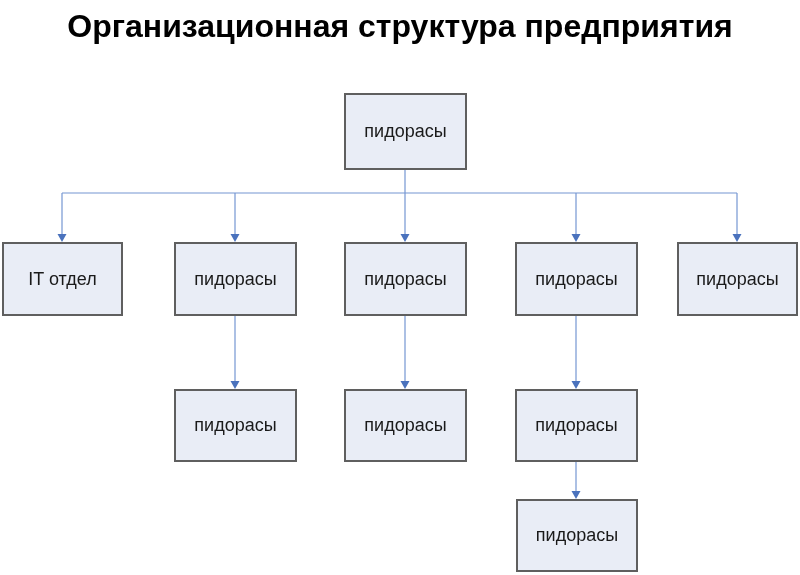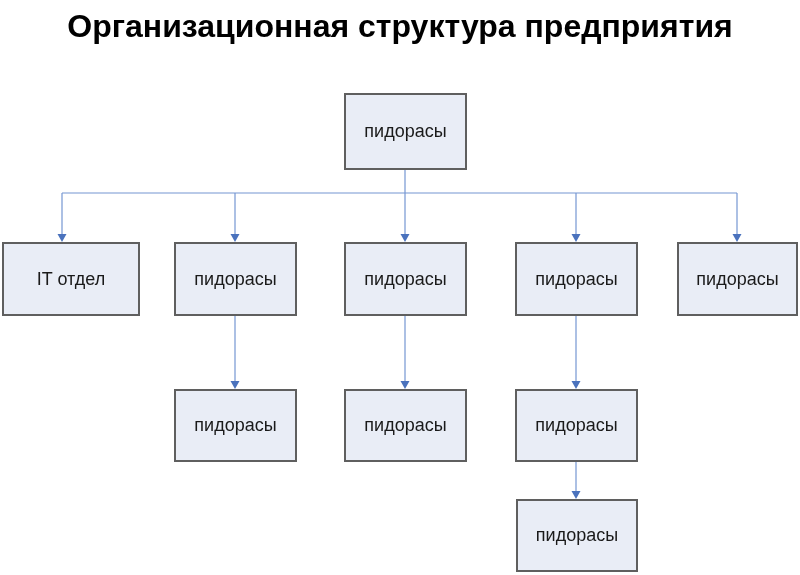--- a/index.html
+++ b/index.html
@@ -49,21 +49,21 @@
     border: 2px solid var(--box-border, #5f5f5f);
     display: flex;
     align-items: center;
     justify-content: center;
     text-align: center;
     font-size: 18px;
     color: var(--text, #1a1a1a);
   }
   
   #n-root { left: 344px; top: 93px;  width: 123px; height: 77px; }
-  #n-d1   { left: 2px;   top: 242px; width: 138px; height: 74px; }
+  #n-d1   { left: 2px;   top: 242px; width: 121px; height: 74px; }
   #n-d2   { left: 174px; top: 242px; width: 123px; height: 74px; }
   #n-d3   { left: 344px; top: 242px; width: 123px; height: 74px; }
   #n-d4   { left: 515px; top: 242px; width: 123px; height: 74px; }
   #n-d5   { left: 677px; top: 242px; width: 121px; height: 74px; }
   #n-s2   { left: 174px; top: 389px; width: 123px; height: 73px; }
   #n-s3   { left: 344px; top: 389px; width: 123px; height: 73px; }
   #n-s4   { left: 515px; top: 389px; width: 123px; height: 73px; }
   #n-ss4  { left: 516px; top: 499px; width: 122px; height: 73px; }
 </style>
 </head>

